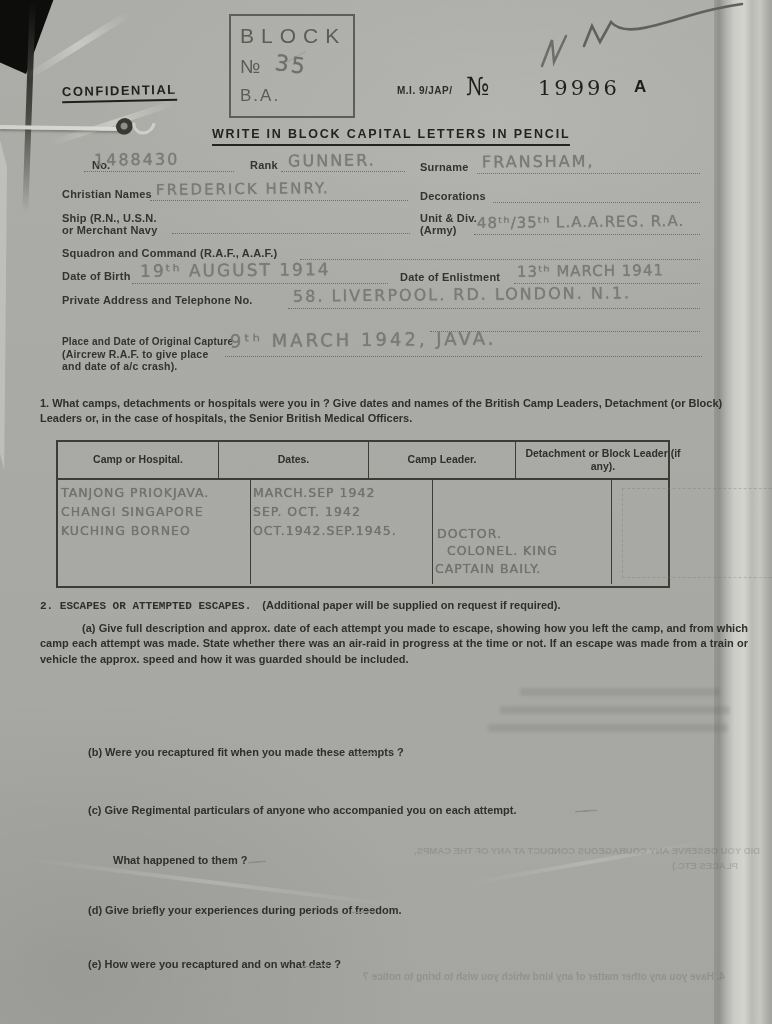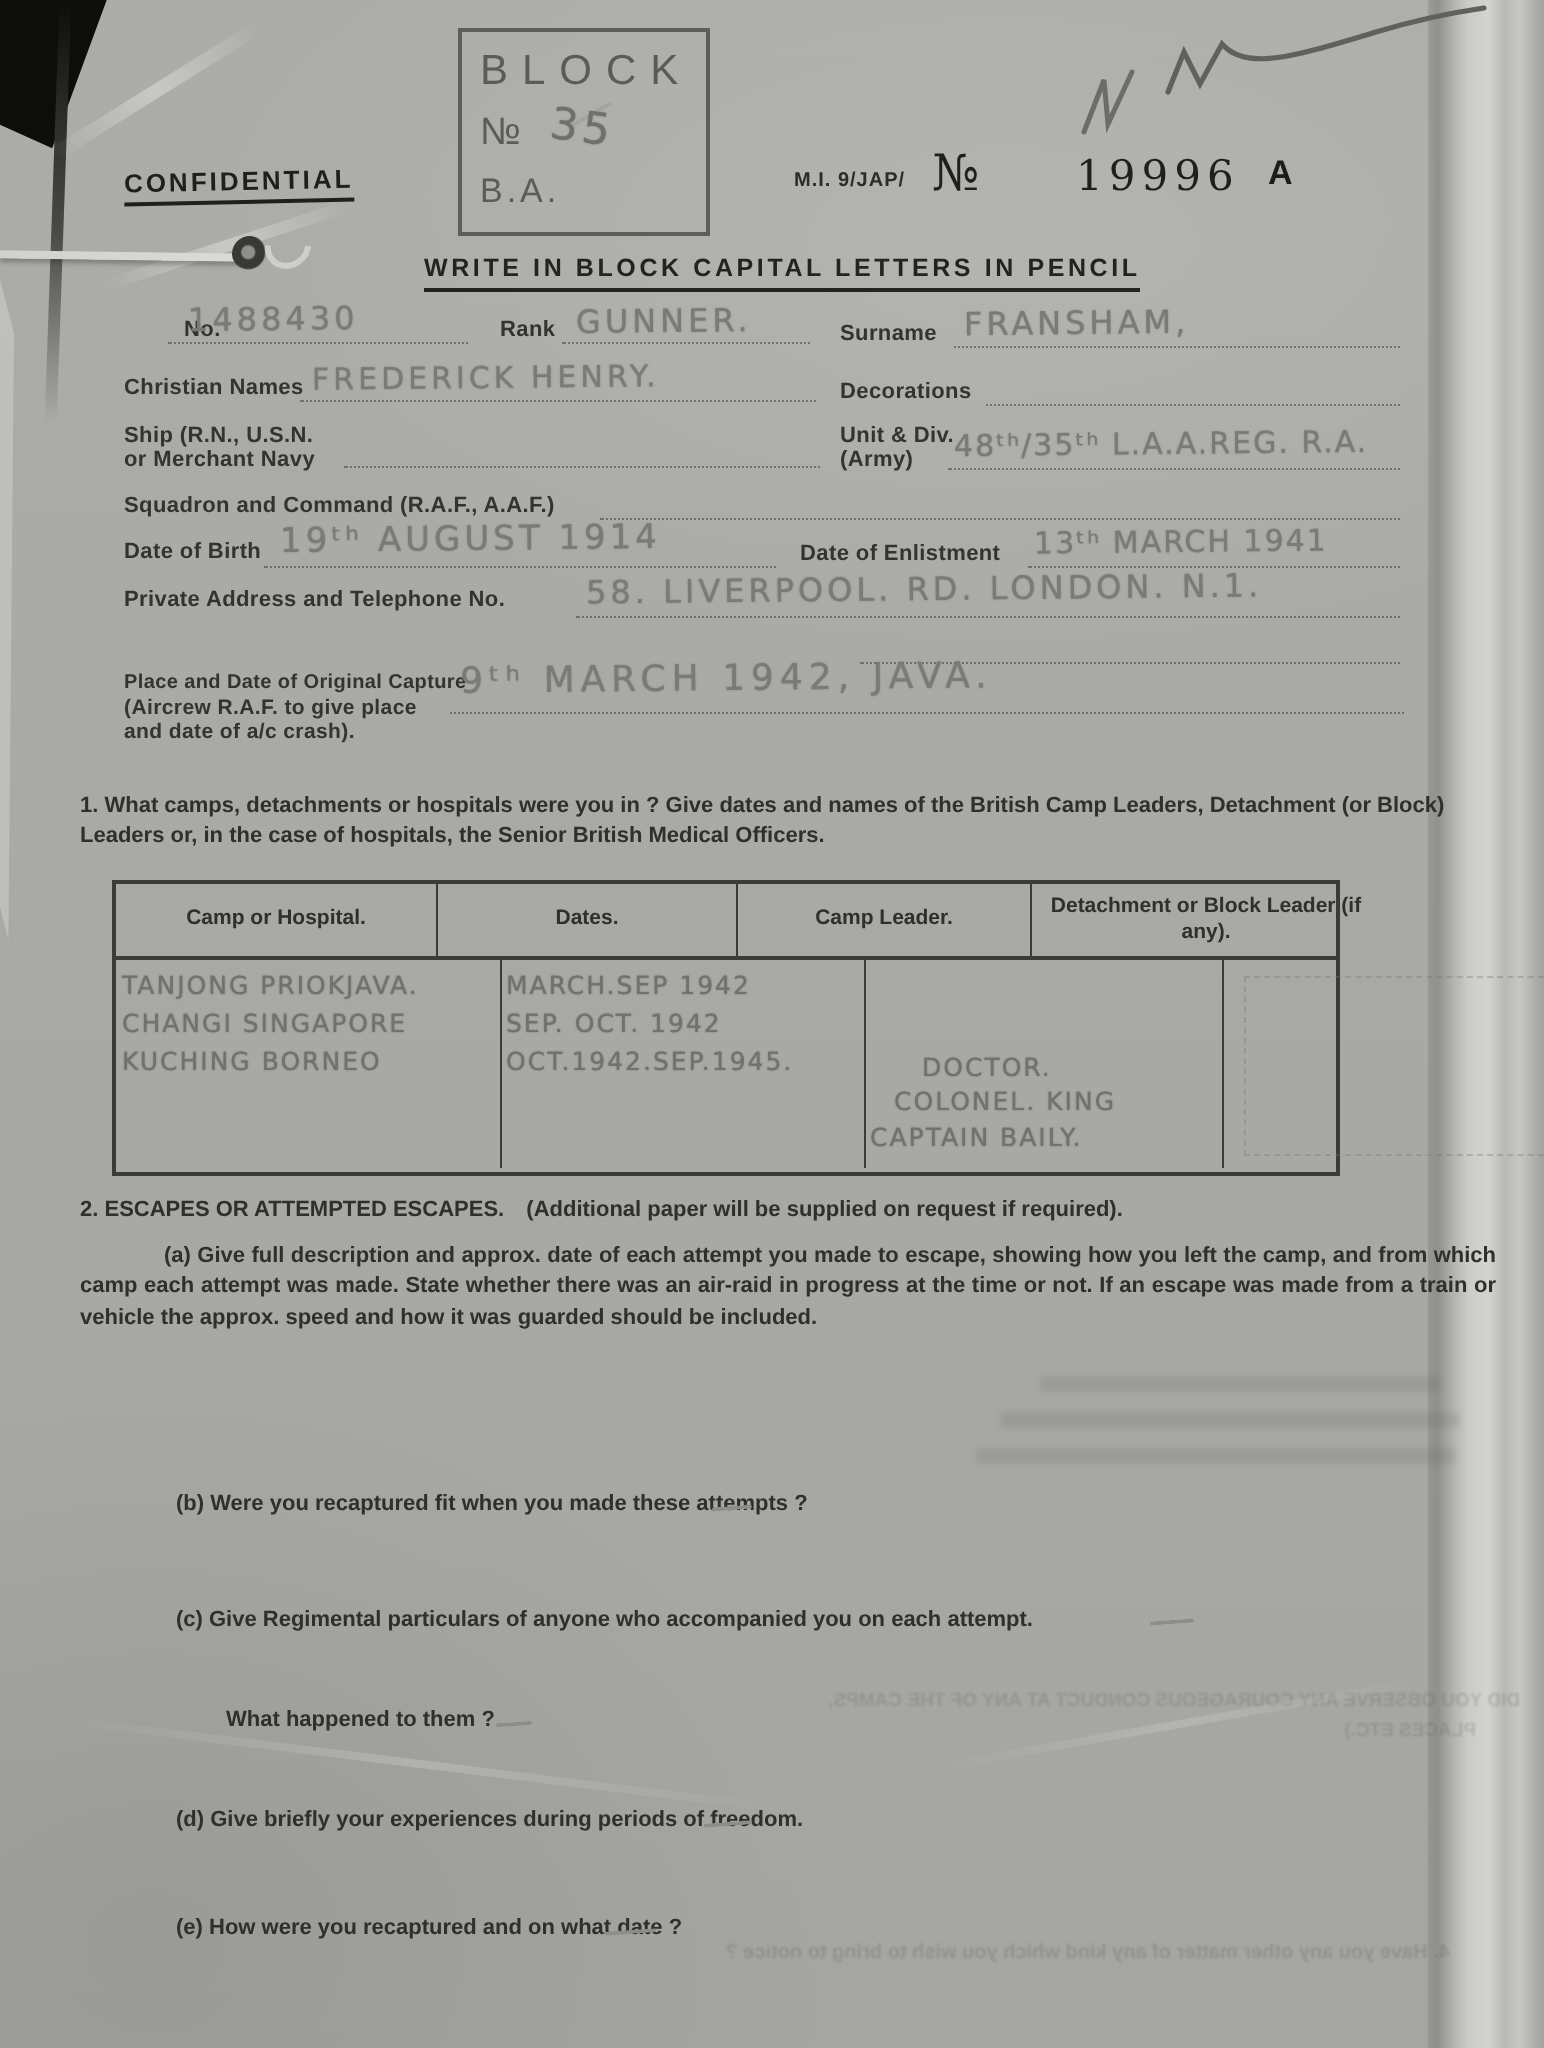--- a/index.html
+++ b/index.html
@@ -146,32 +146,32 @@
         <div class="thw" style="left:3px;top:5px;">TANJONG PRIOKJAVA.</div>
         <div class="thw" style="left:3px;top:24px;">CHANGI SINGAPORE</div>
         <div class="thw" style="left:3px;top:43px;">KUCHING BORNEO</div>
       </div>
       <div>
         <div class="thw" style="left:2px;top:5px;">MARCH.SEP 1942</div>
         <div class="thw" style="left:2px;top:24px;">SEP. OCT.   1942</div>
         <div class="thw" style="left:2px;top:43px;">OCT.1942.SEP.1945.</div>
       </div>
       <div>
-        <div class="thw" style="left:4px;top:46px;margin-left:24px;">DOCTOR.</div>
+        <div class="thw" style="left:4px;top:46px;">DOCTOR.</div>
         <div class="thw" style="left:14px;top:63px;">COLONEL. KING</div>
         <div class="thw" style="left:2px;top:81px;">CAPTAIN BAILY.</div>
       </div>
       <div>
         <div class="abs" style="left:10px;top:8px;width:158px;height:88px;border:1px dashed rgba(120,120,114,0.35);"></div>
       </div>
     </div>
   </div>
 
   <div class="para" style="left:40px;top:598px;width:708px;">
-    <span style="font-weight:700;">2.    ESCAPES OR ATTEMPTED ESCAPES.</span>
+    <span style="font-weight:700;font-family:Liberation Mono, monospace;">2.    ESCAPES OR ATTEMPTED ESCAPES.</span>
     <span style="font-weight:600;margin-left:8px;">(Additional paper will be supplied on request if required).</span>
   </div>
   <div class="para" style="left:40px;top:621px;width:708px;text-indent:42px;text-align:justify;">(a)   Give full description and approx. date of each attempt you made to escape, showing how you left the camp,  and from which camp each attempt was made.   State whether there was an air-raid in progress at the time or not.   If an escape was made from a train or vehicle the approx. speed and how it was guarded should be included.</div>
 
   <div class="para" style="left:88px;top:745px;">(b)   Were you recaptured fit when you made these attempts ?</div>
   <div class="pdash" style="left:356px;top:753px;width:20px;"></div>
 
   <div class="para" style="left:88px;top:803px;">(c)   Give Regimental particulars of anyone who accompanied you on each attempt.</div>
   <div class="pdash" style="left:575px;top:810px;width:22px;"></div>
 

